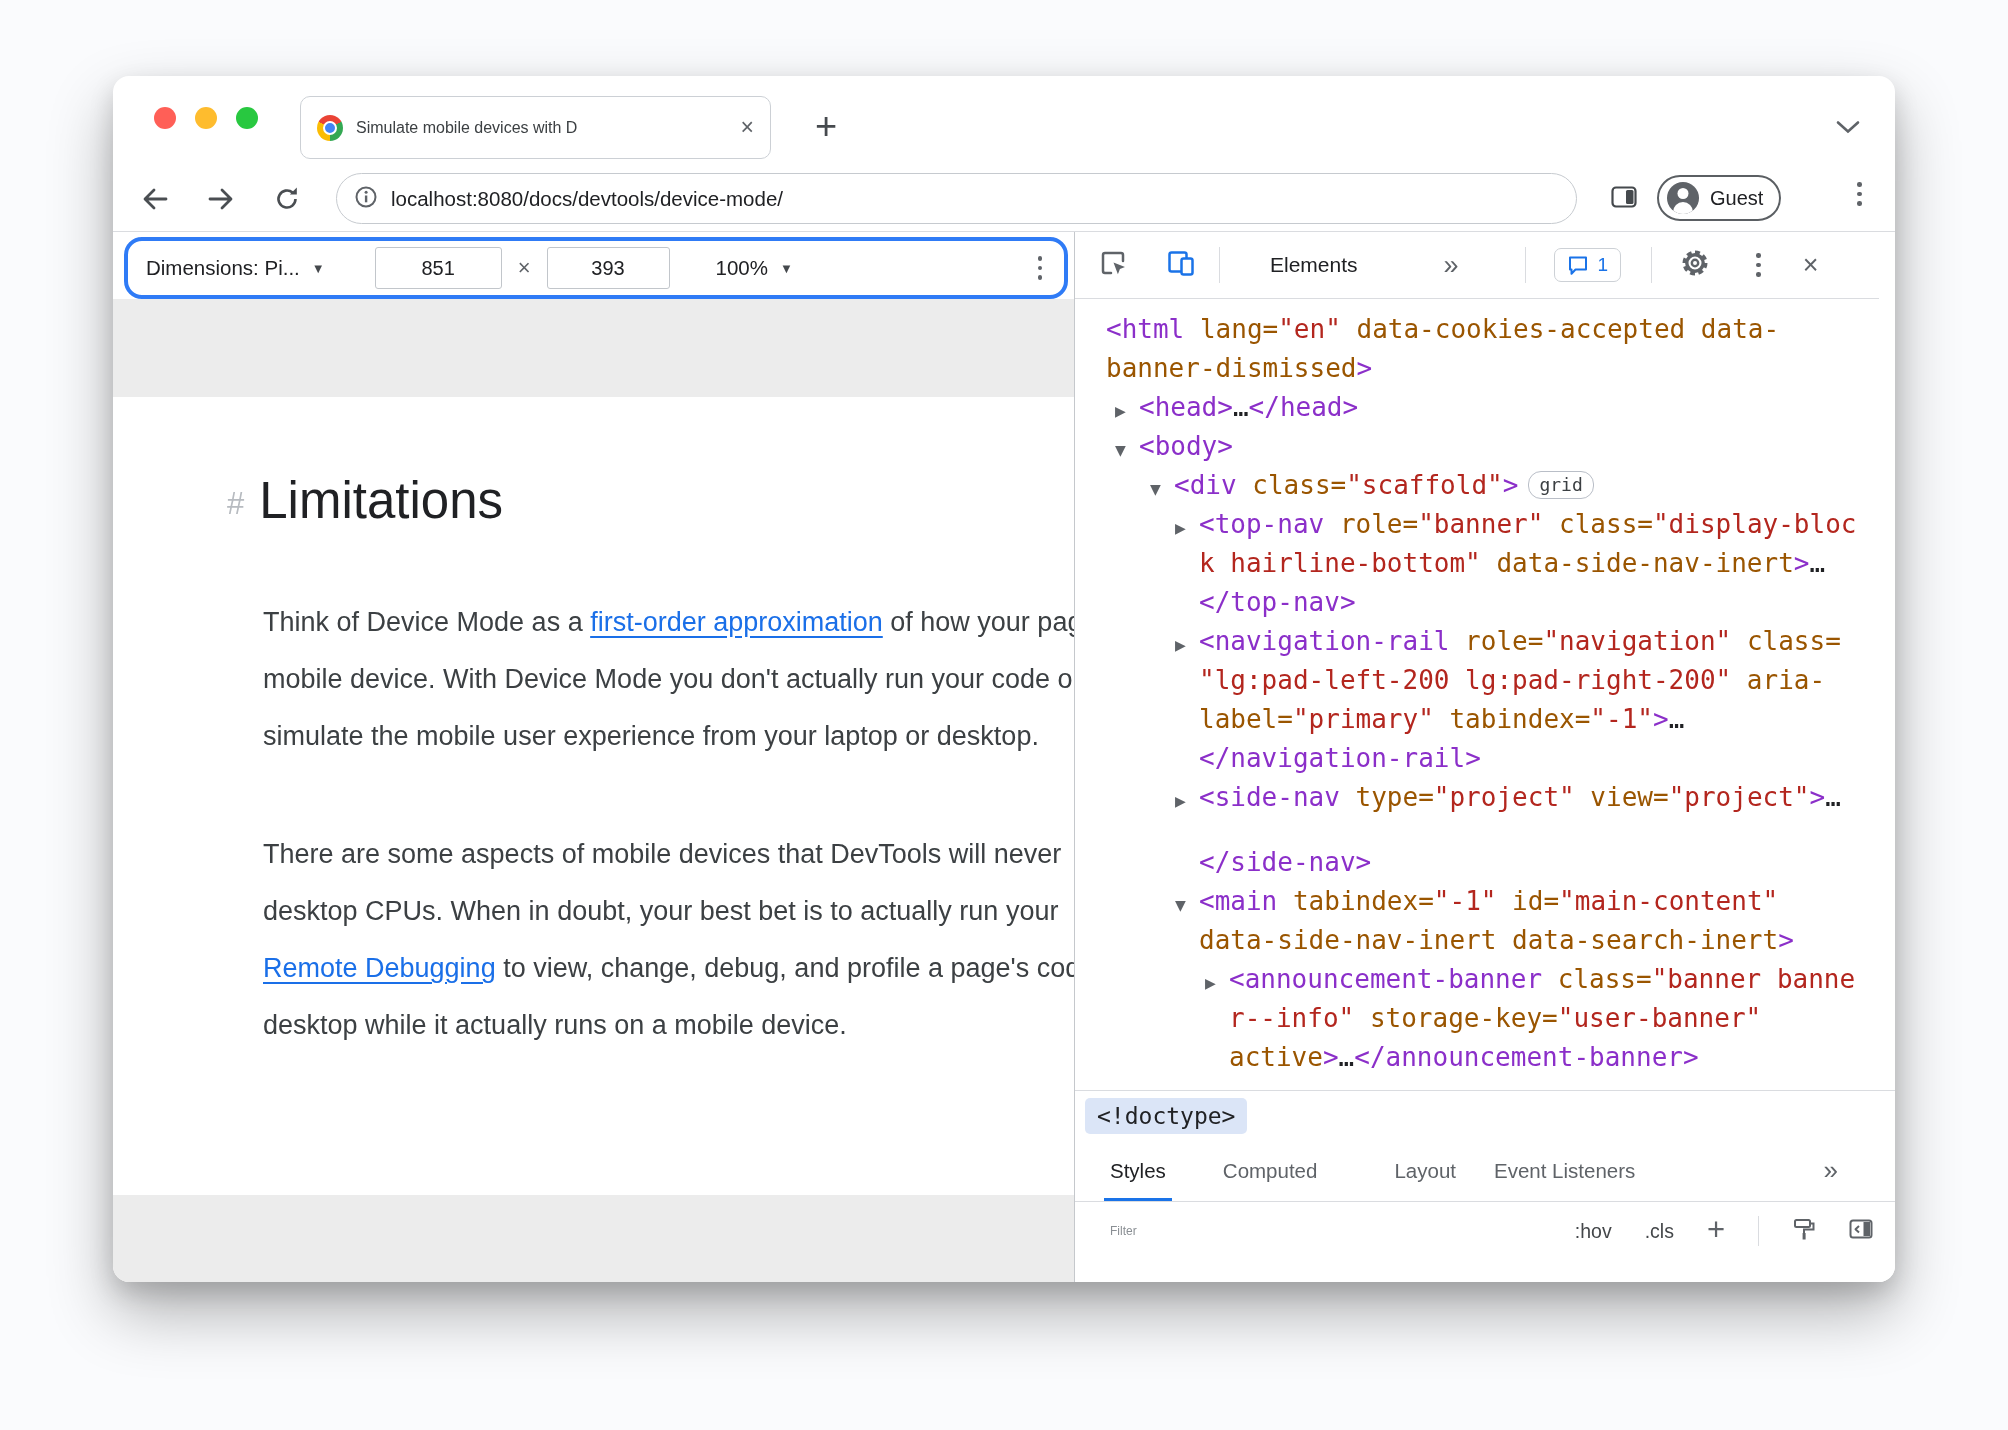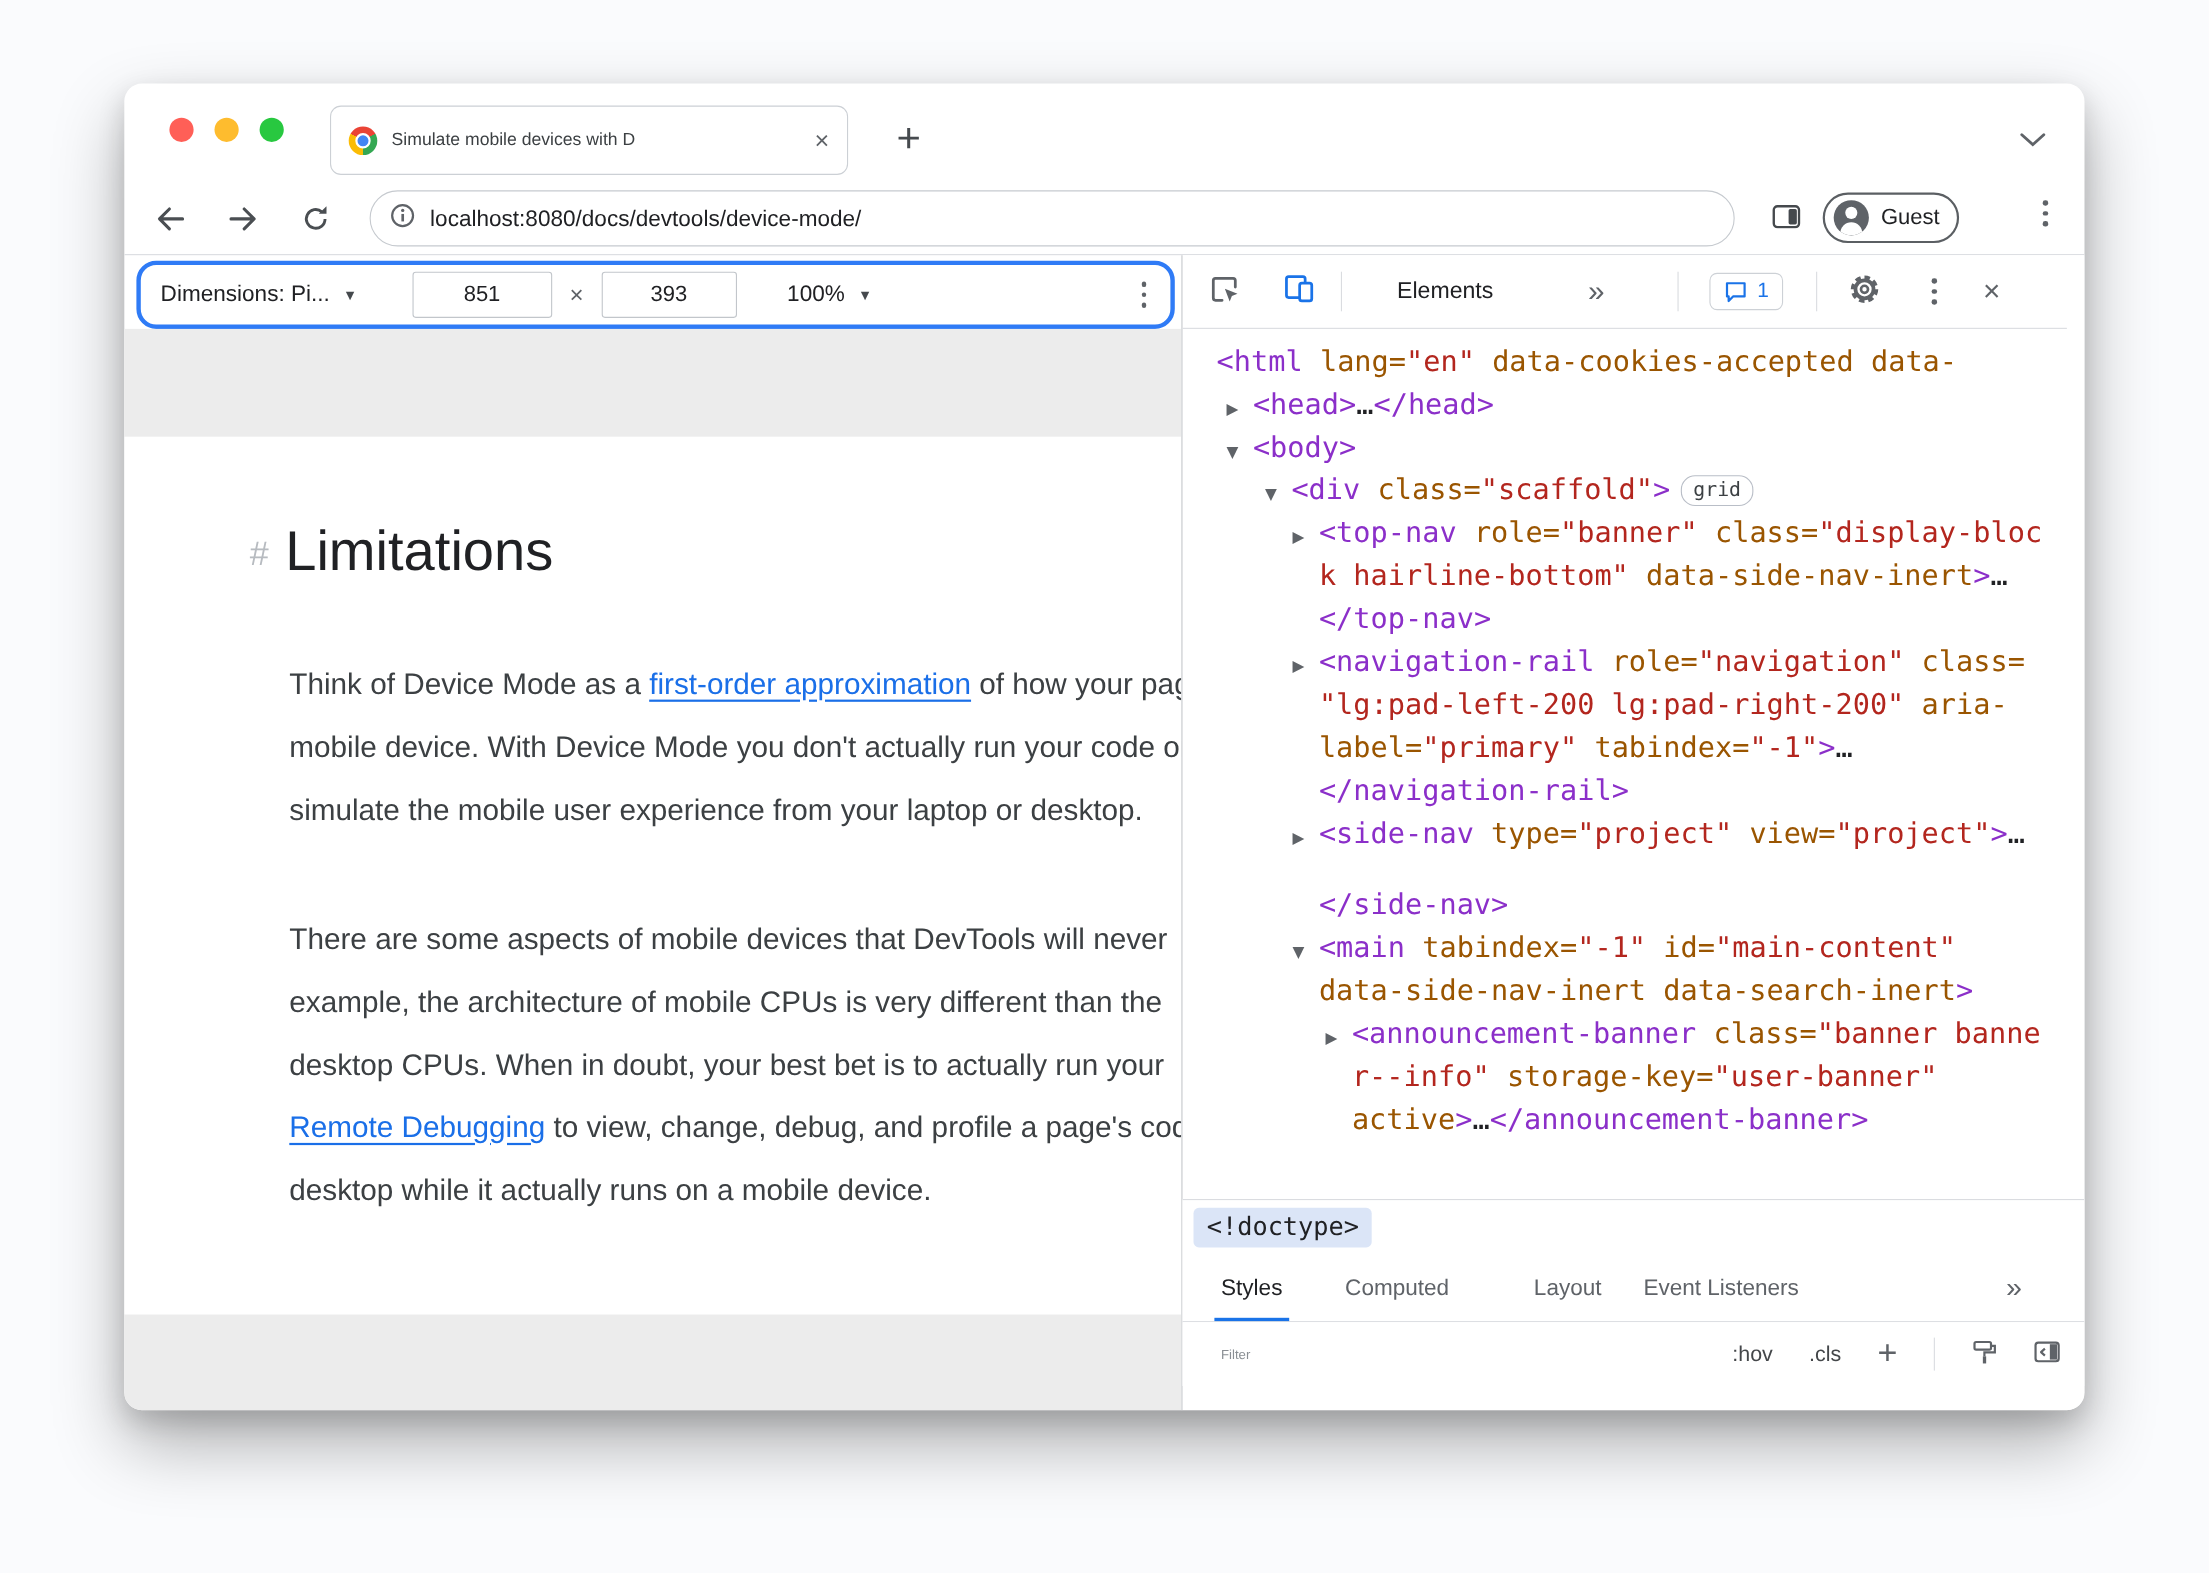--- a/index.html
+++ b/index.html
@@ -220,21 +220,20 @@
           <span class="anchor-hash">#</span>
           <span>Limitations</span>
         </div>
         <div class="para para-1">
             <div><span>Think of Device Mode as a </span><a class="plink">first-order approximation</a><span> of how your page looks</span></div>
             <div><span>mobile device. With Device Mode you don't actually run your code on a</span></div>
             <div><span>simulate the mobile user experience from your laptop or desktop.</span></div>
           </div>
         <div class="para para-2">
             <div><span>There are some aspects of mobile devices that DevTools will never</span></div>
-            <div><span>example, the architecture of mobile CPUs is very different than the</span></div>
             <div><span>desktop CPUs. When in doubt, your best bet is to actually run your</span></div>
             <div><a class="plink">Remote Debugging</a><span> to view, change, debug, and profile a page's code</span></div>
             <div><span>desktop while it actually runs on a mobile device.</span></div>
           </div>
       </div>
     </div>
 
     <div class="devtools">
       <div class="dt-toolbar">
         <span>
@@ -272,20 +271,21 @@
               <i></i>
               <i></i>
               <i></i>
             </span>
         </span>
         <span class="dt-close">×</span>
       </div>
 
       <div class="dom-tree">
           <div class="dom-line" style="padding-left: 31px;"><span class="tk-b">&lt;</span><span class="tk-t">html</span><span class="tk-a"> lang=</span><span class="tk-v">"en"</span><span class="tk-a"> data-cookies-accepted data-</span></div>
+          <div class="dom-line" style="padding-left: 31px;"><span class="tk-a">banner-dismissed</span><span class="tk-b">&gt;</span></div>
           <div class="dom-line" style="padding-left: 40px;"><span class="tree-arrow">▶</span><span class="tk-b">&lt;</span><span class="tk-t">head</span><span class="tk-b">&gt;</span><span class="tk-e">…</span><span class="tk-b">&lt;/</span><span class="tk-t">head</span><span class="tk-b">&gt;</span></div>
           <div class="dom-line" style="padding-left: 40px;"><span class="tree-arrow">▼</span><span class="tk-b">&lt;</span><span class="tk-t">body</span><span class="tk-b">&gt;</span></div>
           <div class="dom-line" style="padding-left: 75px;"><span class="tree-arrow">▼</span><span class="tk-b">&lt;</span><span class="tk-t">div</span><span class="tk-a"> class=</span><span class="tk-v">"scaffold"</span><span class="tk-b">&gt;</span><span class="grid-badge">grid</span></div>
           <div class="dom-line" style="padding-left: 100px;"><span class="tree-arrow">▶</span><span class="tk-b">&lt;</span><span class="tk-t">top-nav</span><span class="tk-a"> role=</span><span class="tk-v">"banner"</span><span class="tk-a"> class=</span><span class="tk-v">"display-bloc</span></div>
           <div class="dom-line" style="padding-left: 124px;"><span class="tk-v">k hairline-bottom"</span><span class="tk-a"> data-side-nav-inert</span><span class="tk-b">&gt;</span><span class="tk-e">…</span></div>
           <div class="dom-line" style="padding-left: 124px;"><span class="tk-b">&lt;/</span><span class="tk-t">top-nav</span><span class="tk-b">&gt;</span></div>
           <div class="dom-line" style="padding-left: 100px;"><span class="tree-arrow">▶</span><span class="tk-b">&lt;</span><span class="tk-t">navigation-rail</span><span class="tk-a"> role=</span><span class="tk-v">"navigation"</span><span class="tk-a"> class=</span></div>
           <div class="dom-line" style="padding-left: 124px;"><span class="tk-v">"lg:pad-left-200 lg:pad-right-200"</span><span class="tk-a"> aria-</span></div>
           <div class="dom-line" style="padding-left: 124px;"><span class="tk-a">label=</span><span class="tk-v">"primary"</span><span class="tk-a"> tabindex=</span><span class="tk-v">"-1"</span><span class="tk-b">&gt;</span><span class="tk-e">…</span></div>
           <div class="dom-line" style="padding-left: 124px;"><span class="tk-b">&lt;/</span><span class="tk-t">navigation-rail</span><span class="tk-b">&gt;</span></div>

